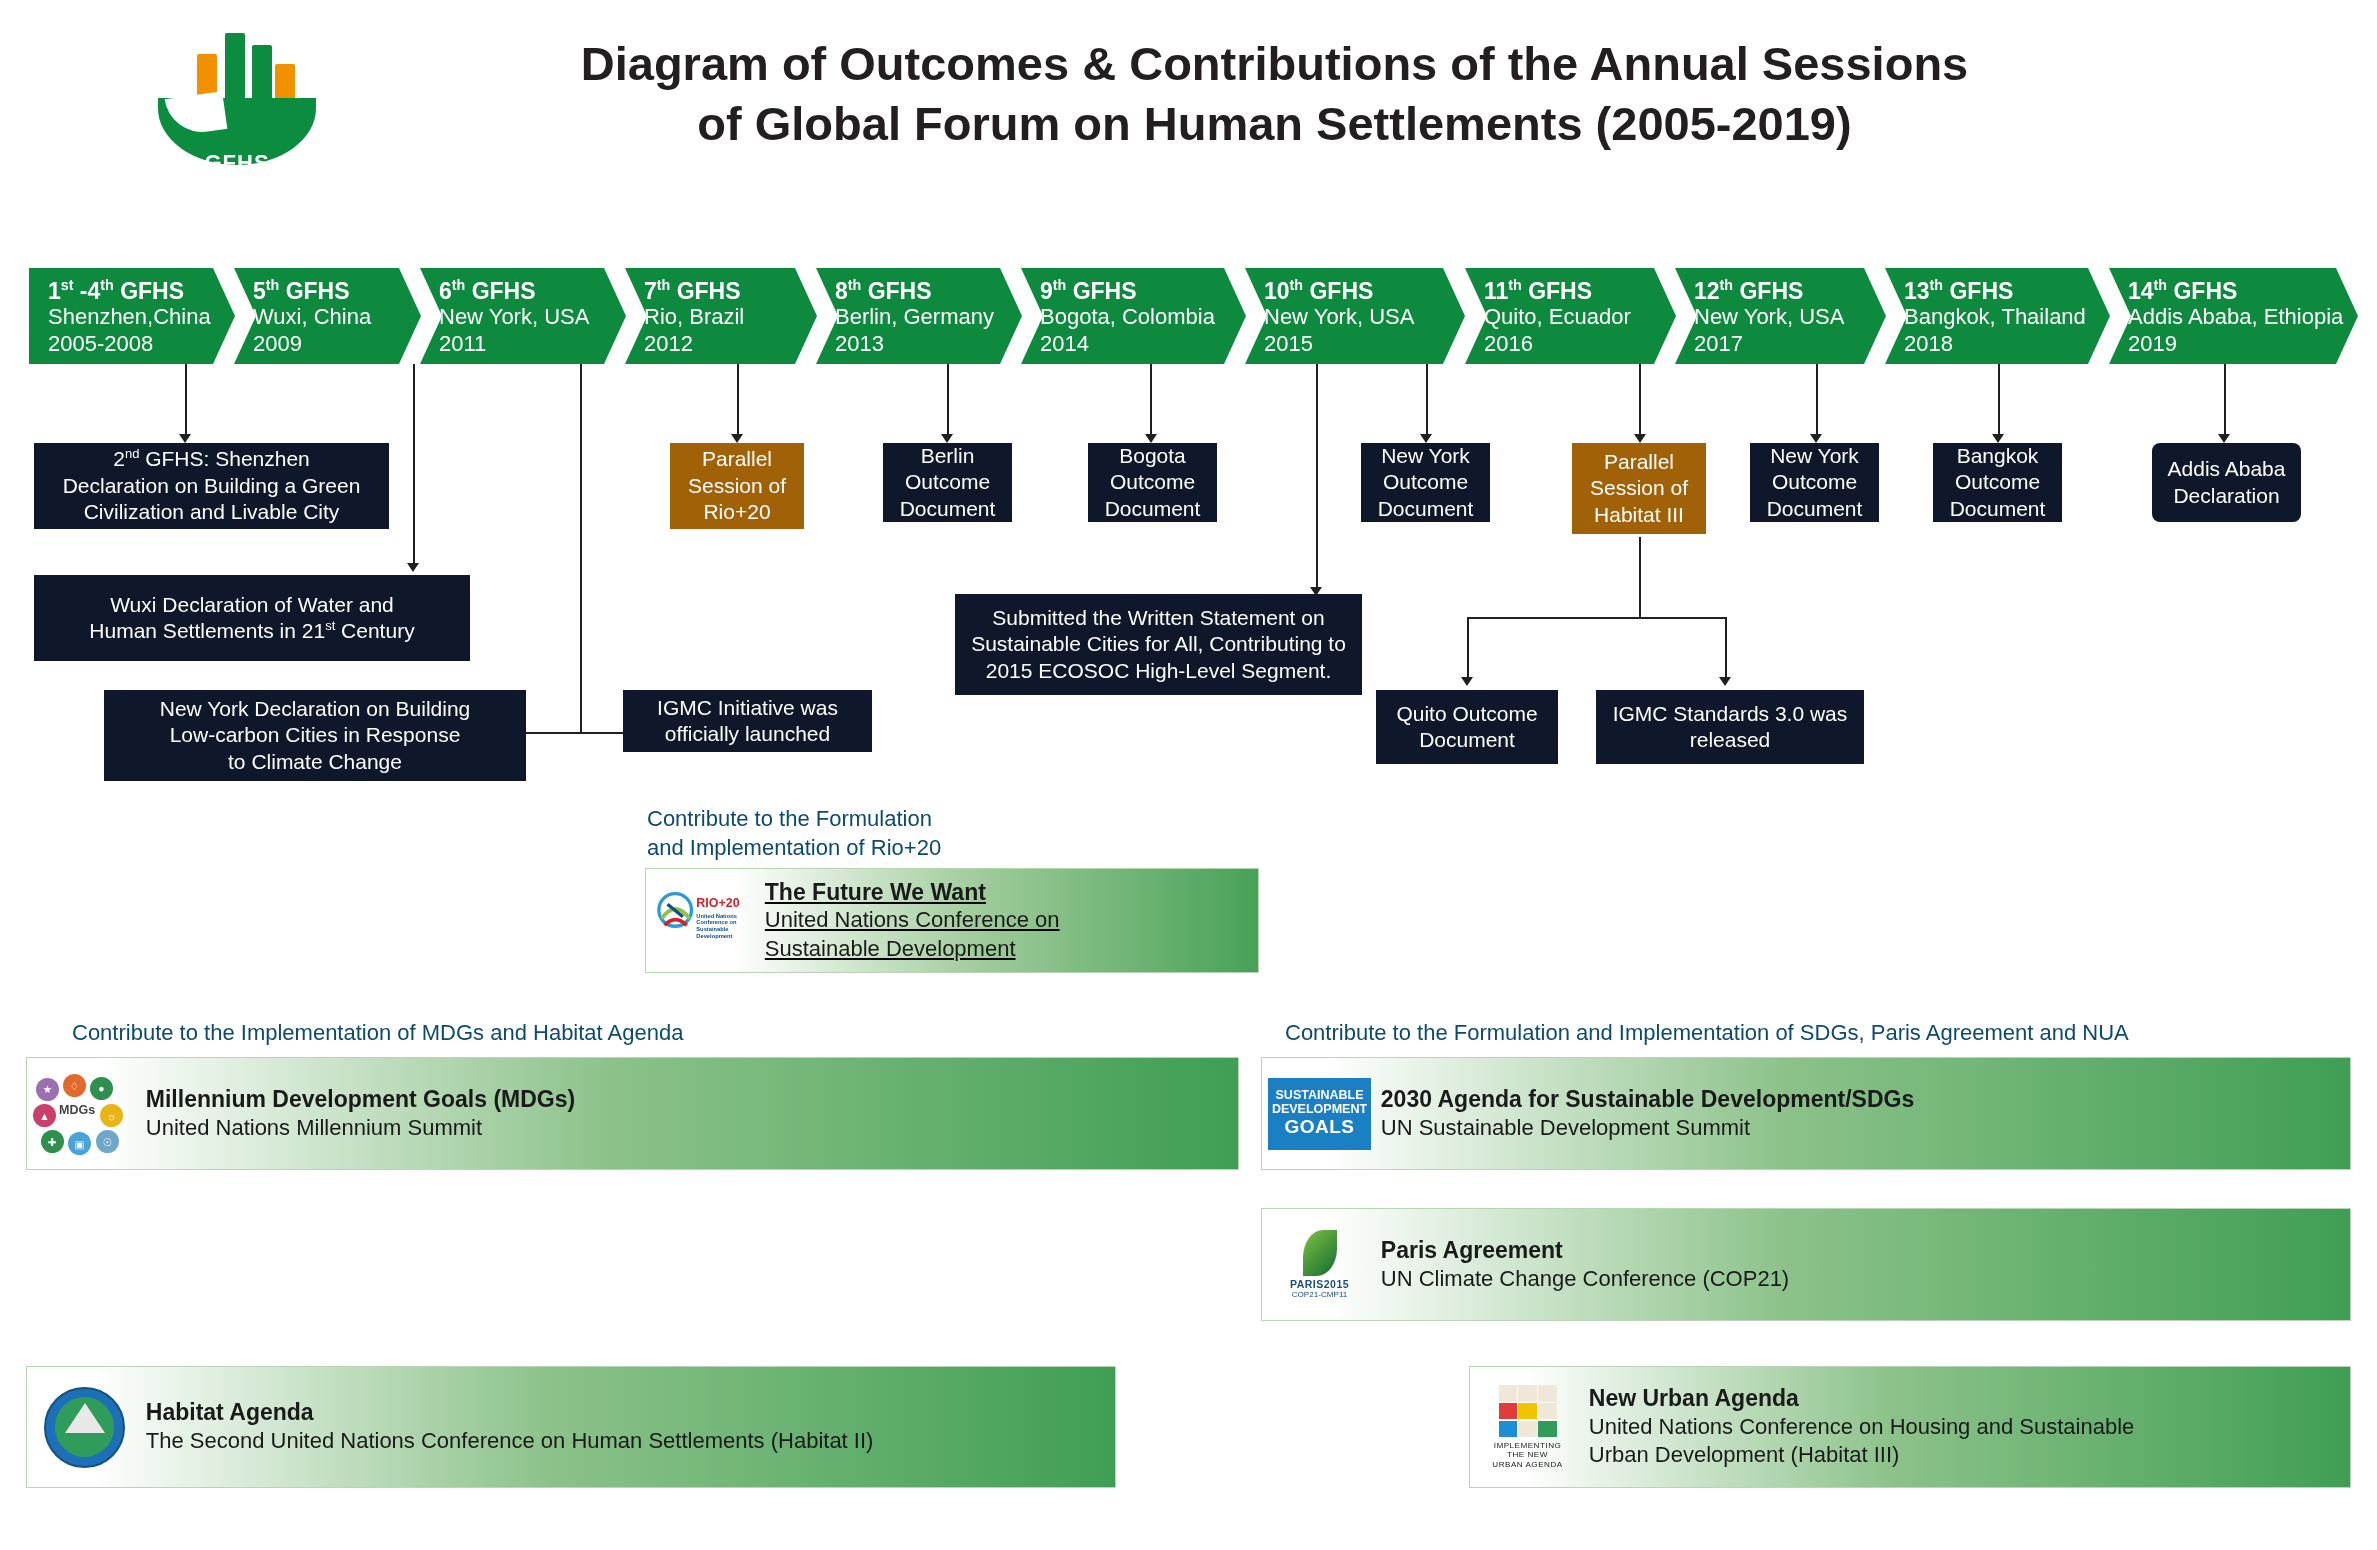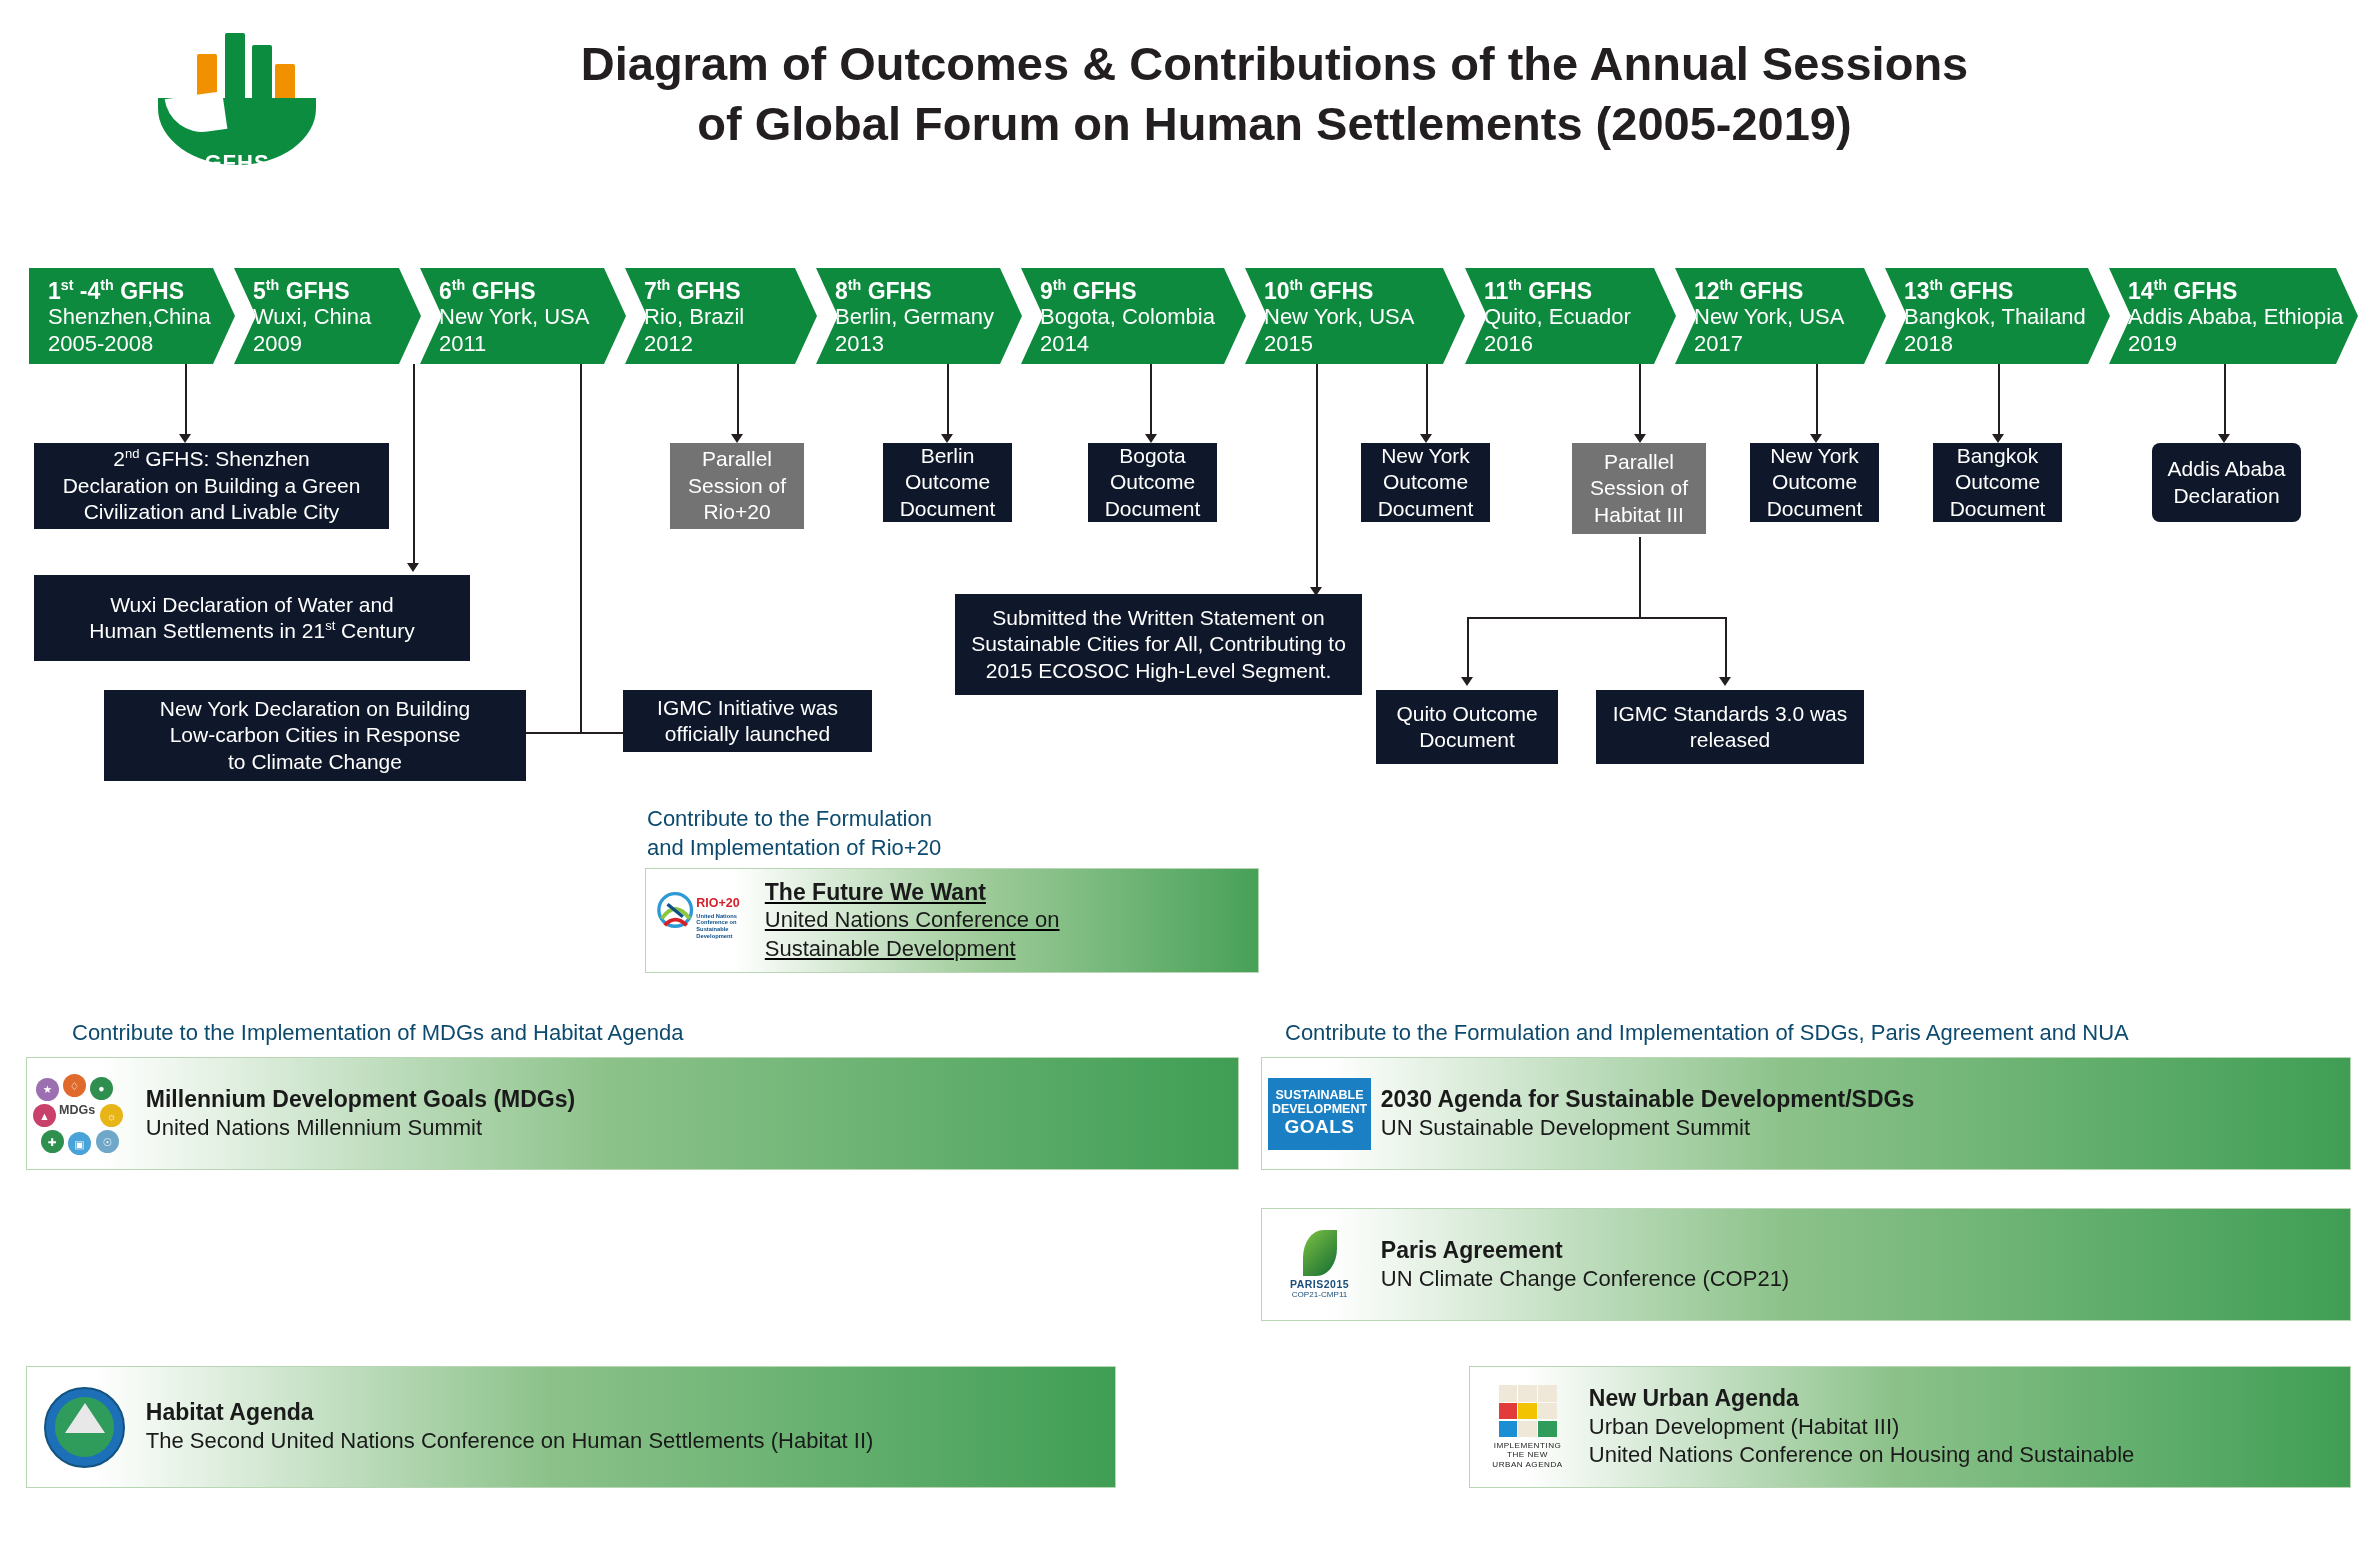--- a/index.html
+++ b/index.html
@@ -56,21 +56,21 @@
   sup { font-size: 0.62em; vertical-align: super; }
 
   
   .box {
     position: absolute;
     background: #0f172a; color: #ffffff;
     font-size: 21px; line-height: 1.26;
     display: flex; align-items: center; justify-content: center;
     text-align: center; padding: 4.8px 6.7px;
   }
-  .box.orange { background: #737373; }
+  .box.orange { background: #a16207; }
 
   
   .vline { position: absolute; background: #231f20; width: 1.9px; }
   .hline { position: absolute; background: #231f20; height: 1.9px; }
   .arrow-down {
     position: absolute; width: 0; height: 0;
     border-left: 6.7px solid transparent; border-right: 6.7px solid transparent;
     border-top: 9.6px solid #231f20;
   }
   .arrow-left {
@@ -450,17 +450,17 @@
       </div>
       <div class="cap">
         <div>IMPLEMENTING</div>
         <div>THE NEW</div>
         <div>URBAN AGENDA</div>
       </div>
     </div>
   </div>
   <div class="ptext">
     <div class="ptitle">New Urban Agenda</div>
+    <div class="psub">United Nations Conference on Housing and Sustainable</div>
     <div class="psub">Urban Development (Habitat III)</div>
-    <div class="psub">United Nations Conference on Housing and Sustainable</div>
   </div>
 </div>
 
 
 </body></html>

